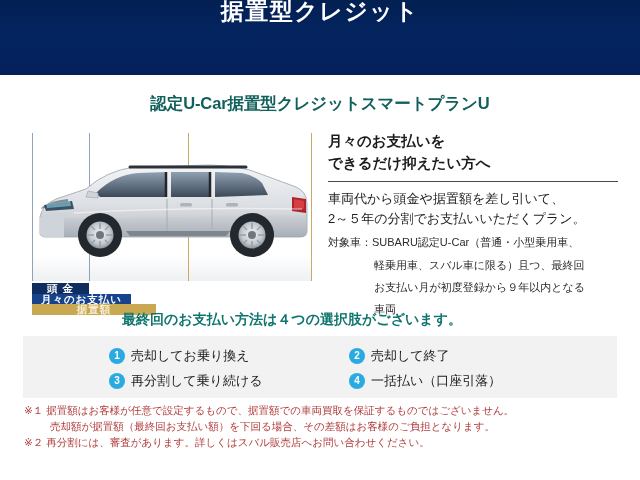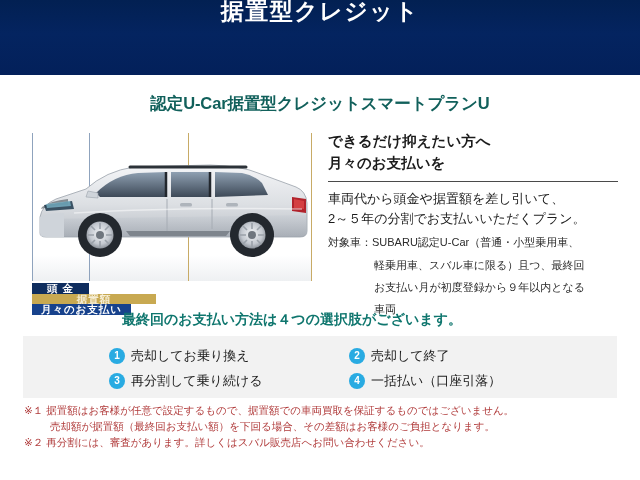--- a/index.html
+++ b/index.html
@@ -302,29 +302,29 @@
         <path d="M218,76 L218,82 M218,94 L218,100 M206,88 L212,88 M224,88 L230,88
                  M209,79 L213,83 M223,93 L227,97 M227,79 L223,83 M213,93 L209,97"></path>
       </g>
 
       <path d="M40,66 Q140,60 268,62" stroke="#ffffff" stroke-width="1.6" opacity="0.5" fill="none"></path>
     </svg>
   </div>
 
   <div class="cost-bar">
     <div class="cost-seg down">頭 金</div>
+    <div class="cost-seg monthly">月々のお支払い</div>
     <div class="cost-seg residual">据置額</div>
-    <div class="cost-seg monthly">月々のお支払い</div>
   </div>
 </div>
 
 <div class="desc-block">
   <div class="desc-head">
+    <div>月々のお支払いを</div>
     <div>できるだけ抑えたい方へ</div>
-    <div>月々のお支払いを</div>
   </div>
 
   <div class="desc-rule"></div>
 
   <div class="desc-body">
     <div>車両代から頭金や据置額を差し引いて、</div>
     <div>2～５年の分割でお支払いいただくプラン。</div>
   </div>
 
   <div class="desc-target">

